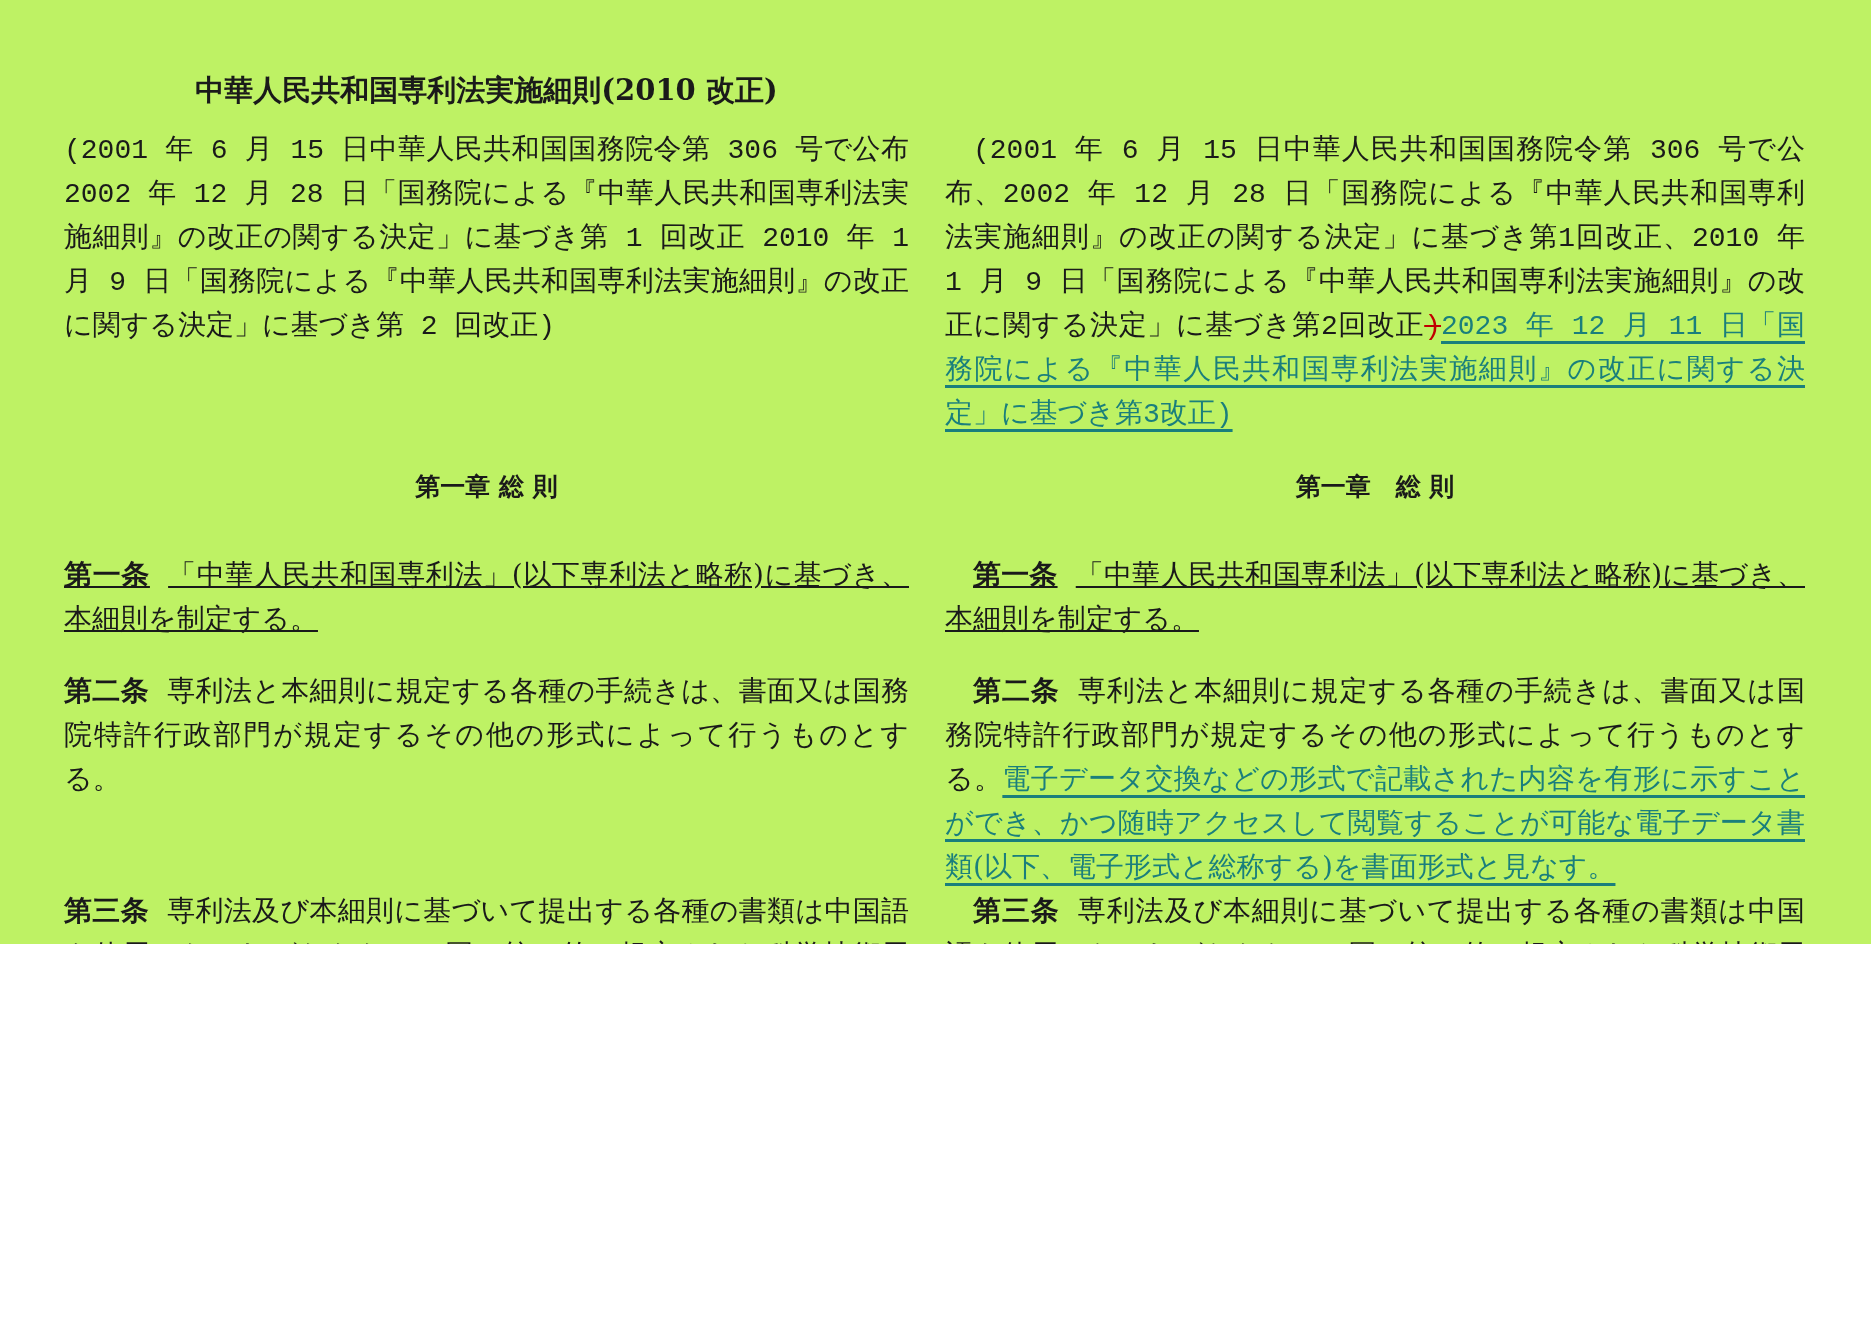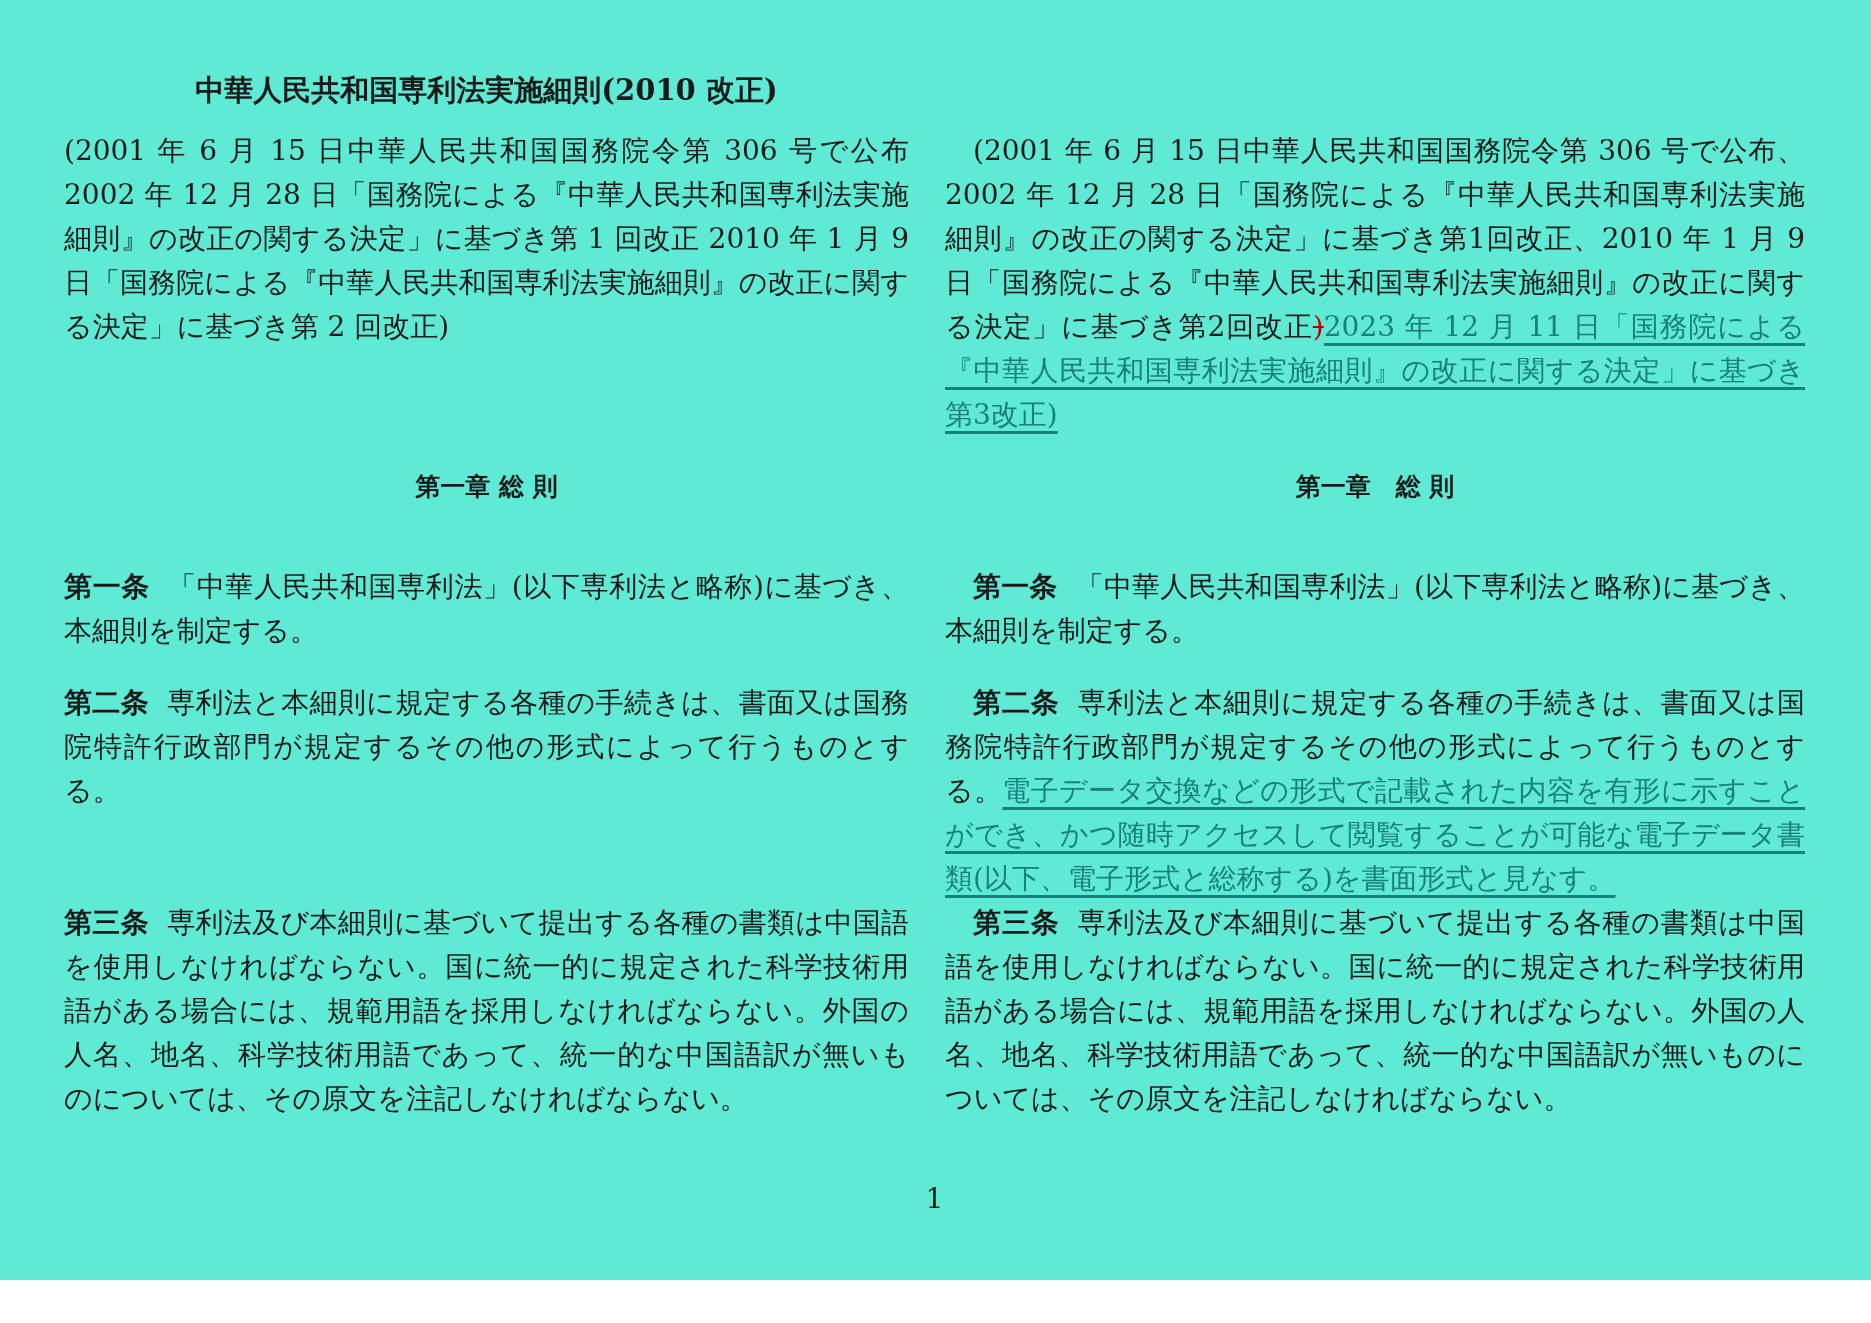--- a/index.html
+++ b/index.html
@@ -3,22 +3,22 @@
 <meta charset="utf-8">
 <style>
   html, body {
     margin: 0;
     padding: 0;
     background: #ffffff;
   }
   .page {
     position: relative;
     width: 1871px;
-    height: 1280px;
-    background: #5eead4;
+    height: 944px;
+    background: #bef264;
     box-sizing: border-box;
     padding: 68px 66px 0 64px;
     font-family: "DejaVu Serif", "Liberation Serif", serif;
     color: #1a1a1a;
     font-size: 28px;
     line-height: 44px;
     overflow: hidden;
   }
   .row {
     display: flex;
@@ -30,36 +30,36 @@
   .col.left  { width: 845px; margin-right: 36px; }
   .col.right { width: 860px; }
 
   .doc-title {
     margin: 0;
     font-size: 29px;
     line-height: 45px;
     font-weight: bold;
     text-align: center;
   }
-  .preamble-row { margin-top: 16px; }
+  .preamble-row { margin-top: 16px; font-family: Liberation Mono, monospace; }
   .preamble {
     margin: 0;
     text-align: justify;
   }
   .indent { text-indent: 1em; }
 
   .chapter-row { margin-top: 28px; }
   .chapter {
     margin: 0;
     font-size: 25px;
     font-weight: bold;
     text-align: center;
   }
 
-  .article-row-1 { margin-top: 56px; }
+  .article-row-1 { margin-top: 44px; text-decoration: underline; }
   .article-row-2 { margin-top: 28px; }
   .article-row-3 { }
   .article {
     margin: 0;
     text-align: justify;
   }
   .article .label {
     font-weight: bold;
     margin-right: 0.65em;
   }

